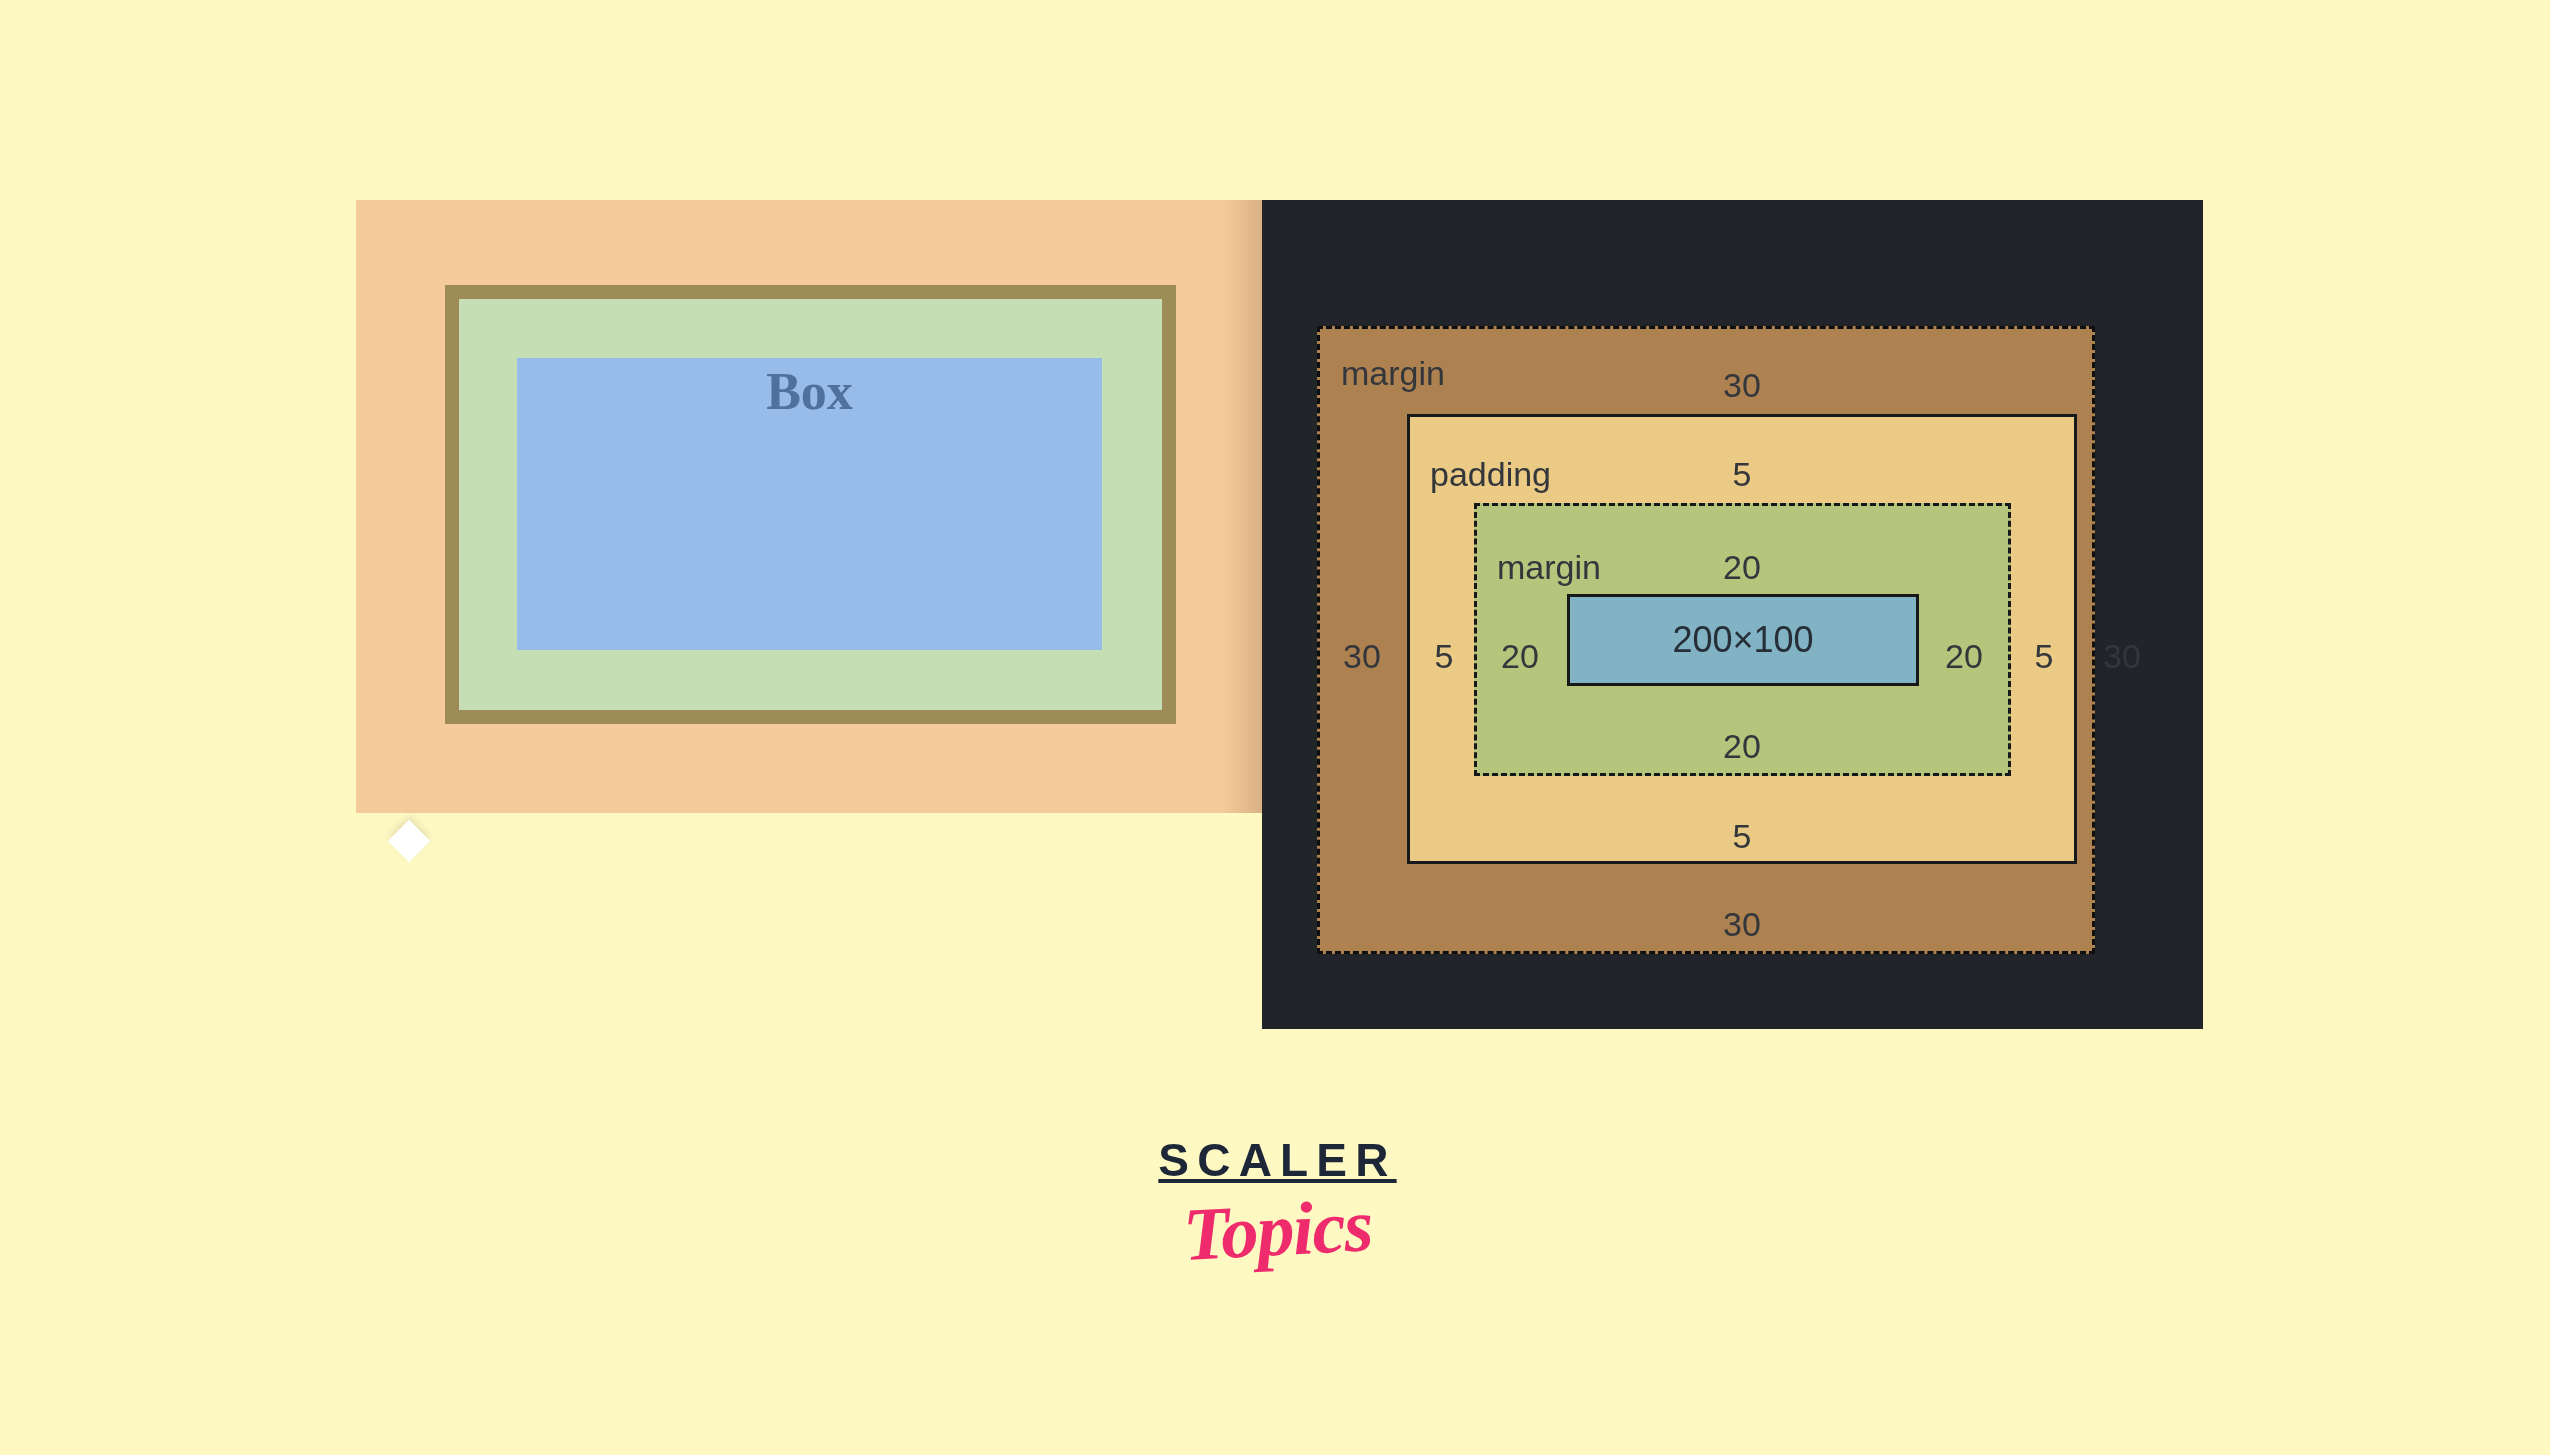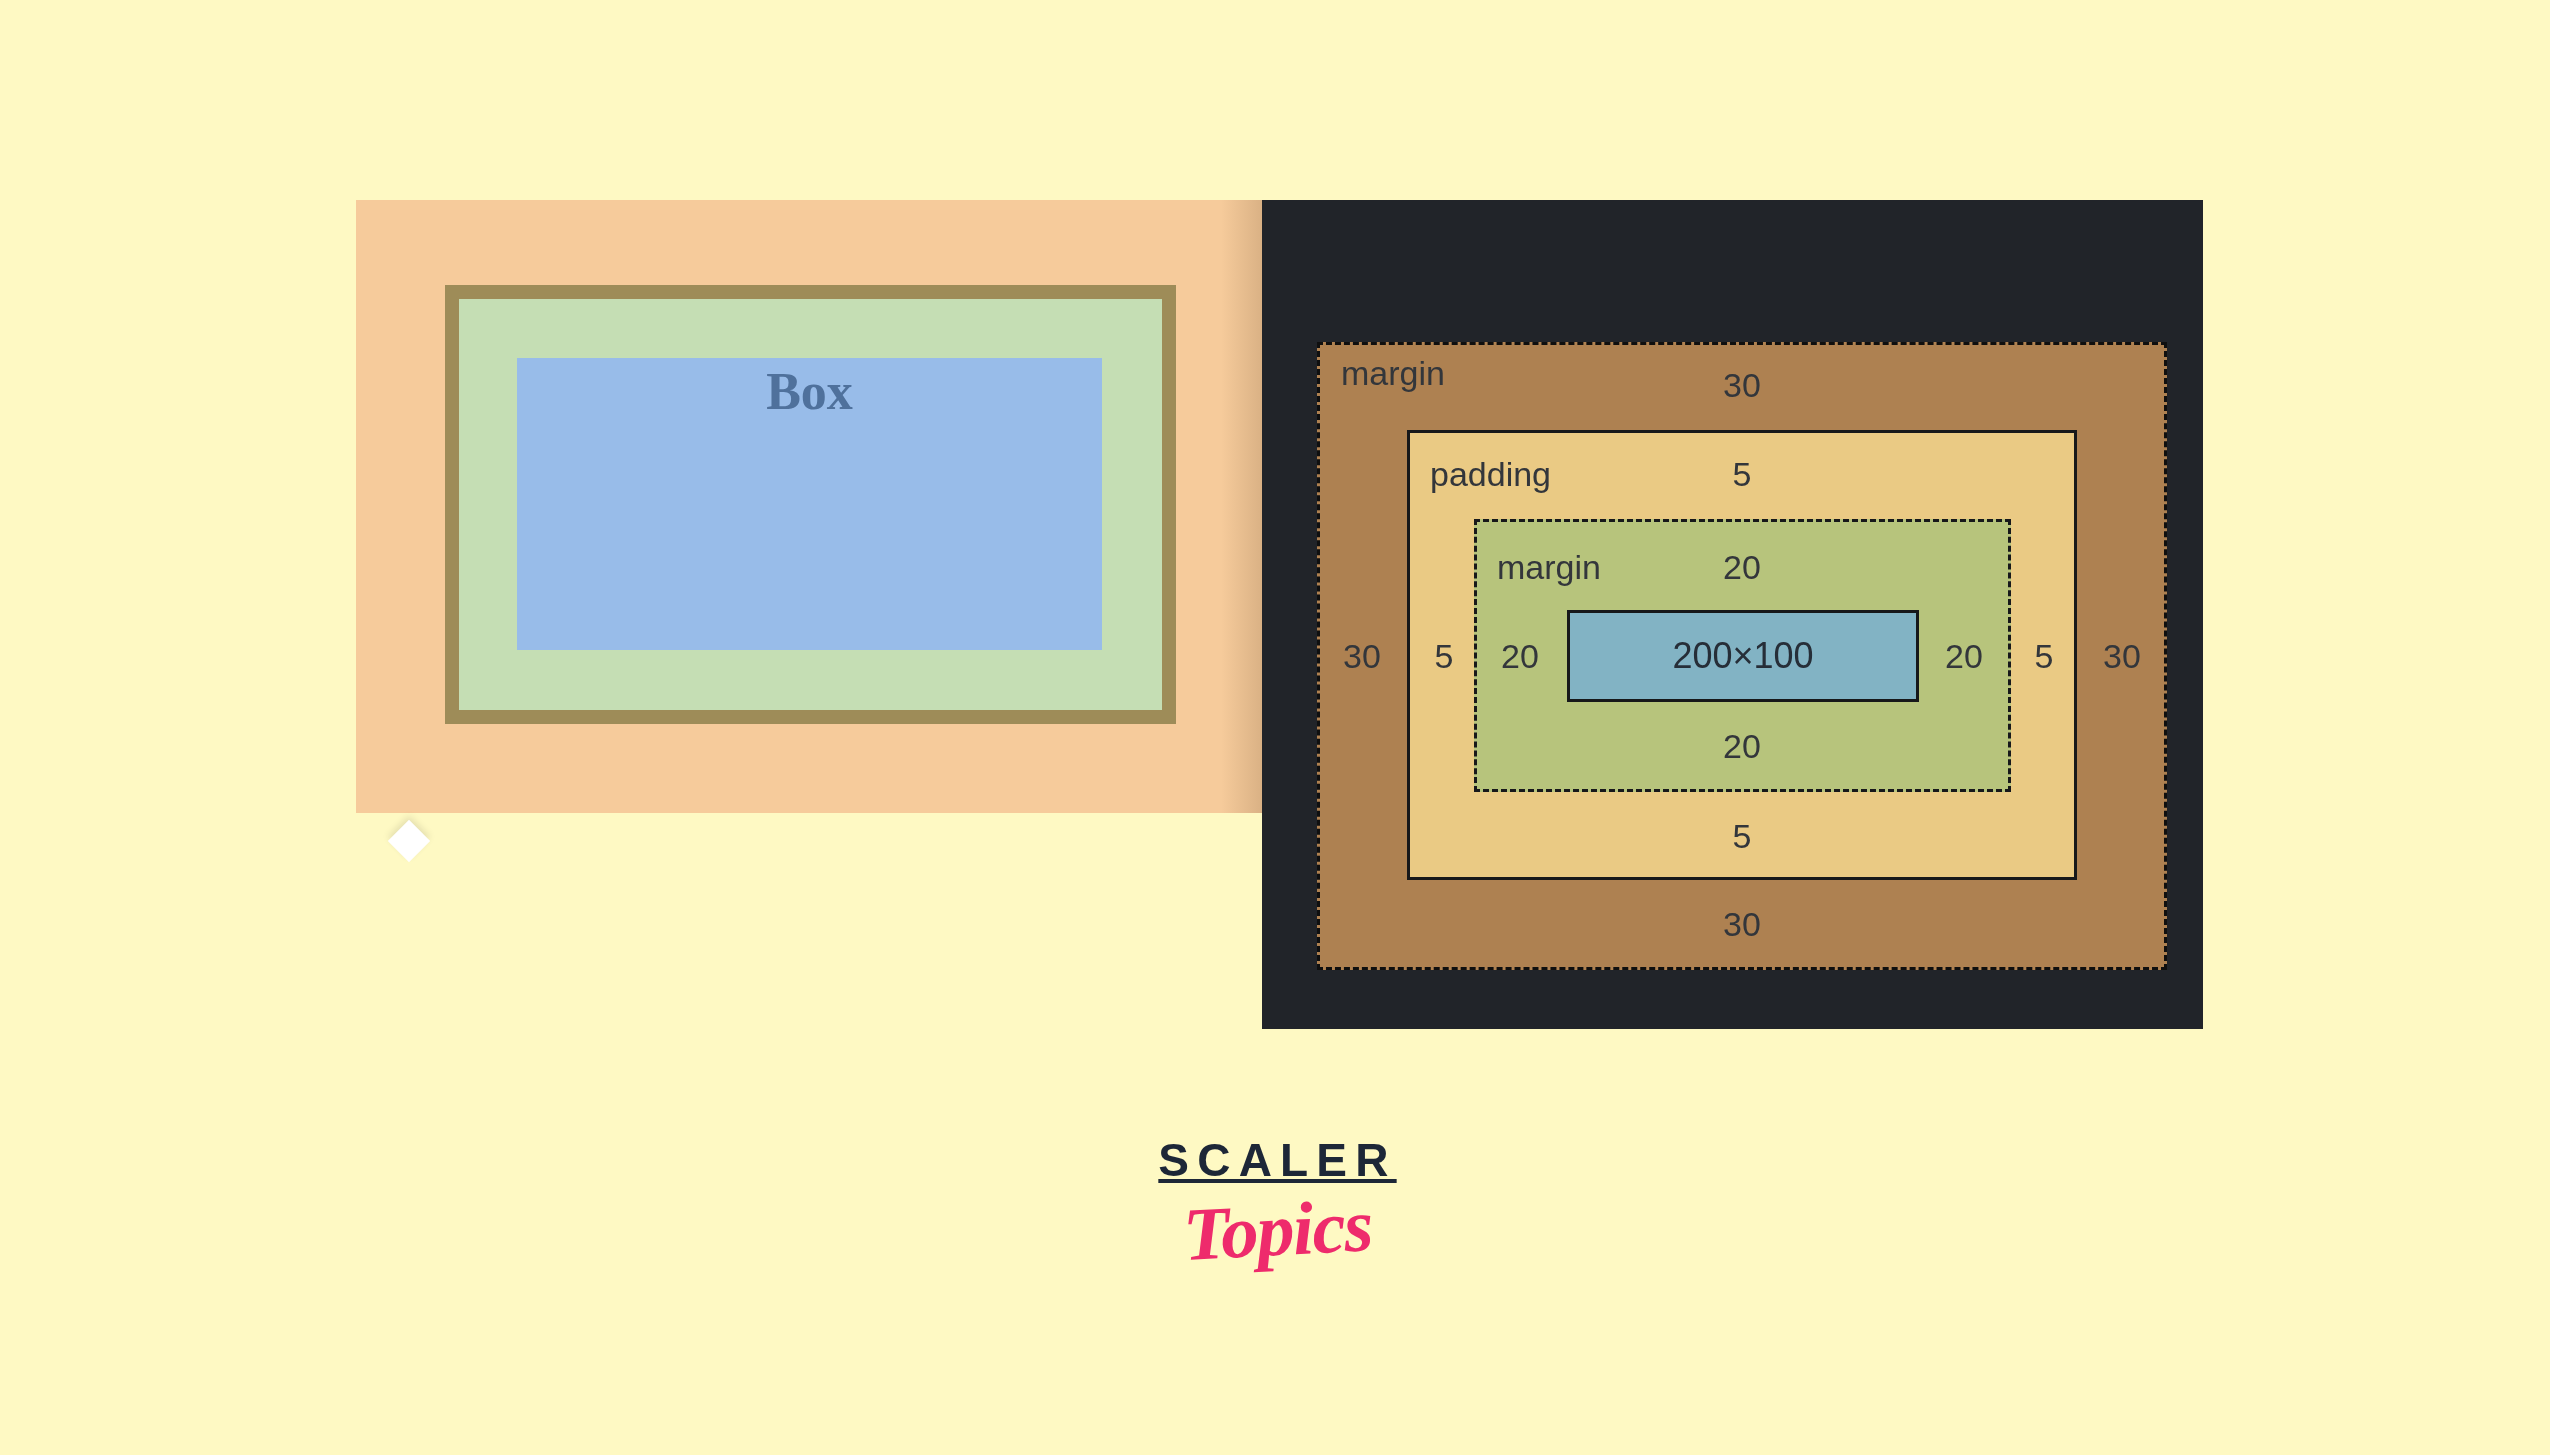--- a/index.html
+++ b/index.html
@@ -46,21 +46,21 @@
   .tooltip .tag{color:var(--tooltip-tag-purple,#a032ae);}
   .tooltip .dot{color:#3a3f55;}
   .tooltip .cls{color:var(--tooltip-class-blue,#2b2bbd);}
   .tooltip .dims{margin-left:31.5px;font-size:34px;color:var(--tooltip-dim-gray,#8a8a8a);}
   
   .dark-panel{
     position:absolute;left:1262px;top:200px;width:941px;height:829px;
     background:var(--panel-dark,#212429);
   }
   .margin-box{
-    position:absolute;left:55px;top:142px;width:850px;height:628px;box-sizing:border-box;
+    position:absolute;left:55px;top:126px;width:778px;height:628px;box-sizing:border-box;
     background:var(--margin-brown,#ae8151);border:3px dashed #0f0f0f;
   }
   .border-box{
     position:absolute;left:87px;top:85px;width:670px;height:450px;box-sizing:border-box;
     background:var(--border-tan,#eaca84);border:3px solid #17181a;
   }
   .padding-box{
     position:absolute;left:64px;top:86px;width:537px;height:273px;box-sizing:border-box;
     background:var(--padding-olive,#b7c47c);border:3px dashed #17181a;
   }

